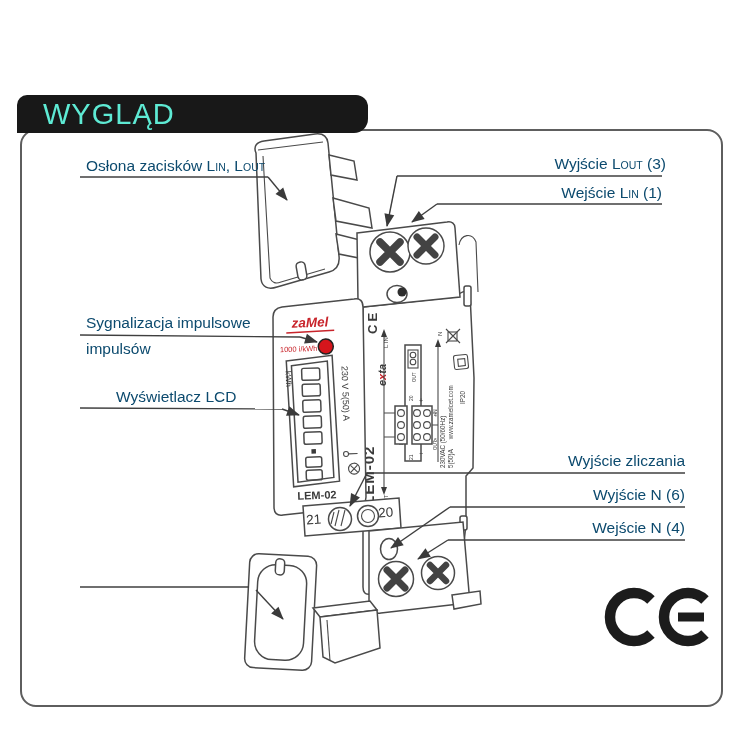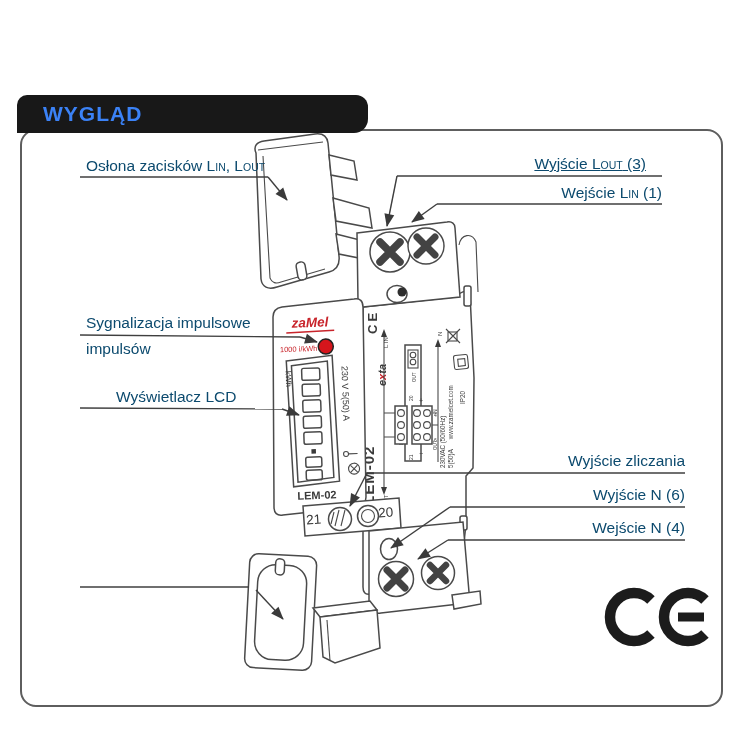--- a/index.html
+++ b/index.html
@@ -3,21 +3,21 @@
 <meta charset="utf-8">
 <style>
   html,body{margin:0;padding:0;background:#ffffff;}
   .canvas{position:relative;width:750px;height:750px;background:#ffffff;
           font-family:"Liberation Sans",sans-serif;overflow:hidden;}
   .frame{position:absolute;left:20px;top:129px;width:699px;height:574px;
          border:2px solid #5e5e5e;border-radius:16px;background:#fff;}
   .titlebar{position:absolute;left:17px;top:95px;width:351px;height:38px;
             background:#181818;border-radius:10px 12px 14px 0;
             display:flex;align-items:center;box-sizing:border-box;padding-left:26px;z-index:5;}
-  .titlebar span{color:#3b82f6;font-size:21px;font-weight:bold;letter-spacing:1px;}
+  .titlebar span{color:#5eead4;font-size:29px;font-weight:normal;letter-spacing:1px;}
   .lbl{position:absolute;font-size:15.5px;color:#0c4a6e;white-space:nowrap;z-index:4;}
   .lbl .sc{font-size:10.5px;}
   .r{text-align:right;}
   svg.art{position:absolute;left:0;top:0;z-index:3;}
   .ln{stroke:#4a4a4a;stroke-width:1.5;fill:none;}
   .lnw{stroke:#4a4a4a;stroke-width:1.5;fill:#ffffff;}
   .thin{stroke:#4a4a4a;stroke-width:1.1;fill:none;}
   .txt{fill:#3a3a3a;}
   .red{fill:#c8242b;}
   .sr{position:absolute;width:1px;height:1px;overflow:hidden;clip:rect(0 0 0 0);}
@@ -33,21 +33,21 @@
     <span>WYGLĄD</span>
   </div>
 
   <div class="lbl" style="left:86px;top:157px;">
     <span>Osłona zacisków L</span><span class="sc">IN</span><span>, L</span><span class="sc">OUT</span>
   </div>
   <div class="lbl" style="left:86px;top:314px;">Sygnalizacja impulsowe</div>
   <div class="lbl" style="left:86px;top:340px;">impulsów</div>
   <div class="lbl" style="left:80px;top:388px;margin-left:36px;">Wyświetlacz LCD</div>
 
-  <div class="lbl r" style="right:104px;top:155px;text-decoration:underline;">
+  <div class="lbl r" style="right:84px;top:155px;">
     <span>Wyjście L</span><span class="sc">OUT</span><span> (3)</span>
   </div>
   <div class="lbl r" style="right:88px;top:184px;">
     <span>Wejście L</span><span class="sc">IN</span><span> (1)</span>
   </div>
   <div class="lbl r" style="right:65px;top:452px;">Wyjście zliczania</div>
   <div class="lbl r" style="right:65px;top:486px;">Wyjście N (6)</div>
   <div class="lbl r" style="right:65px;top:519px;text-align:right;">Wejście N (4)</div>
 
   <svg class="art" width="750" height="750" viewBox="0 0 750 750">

